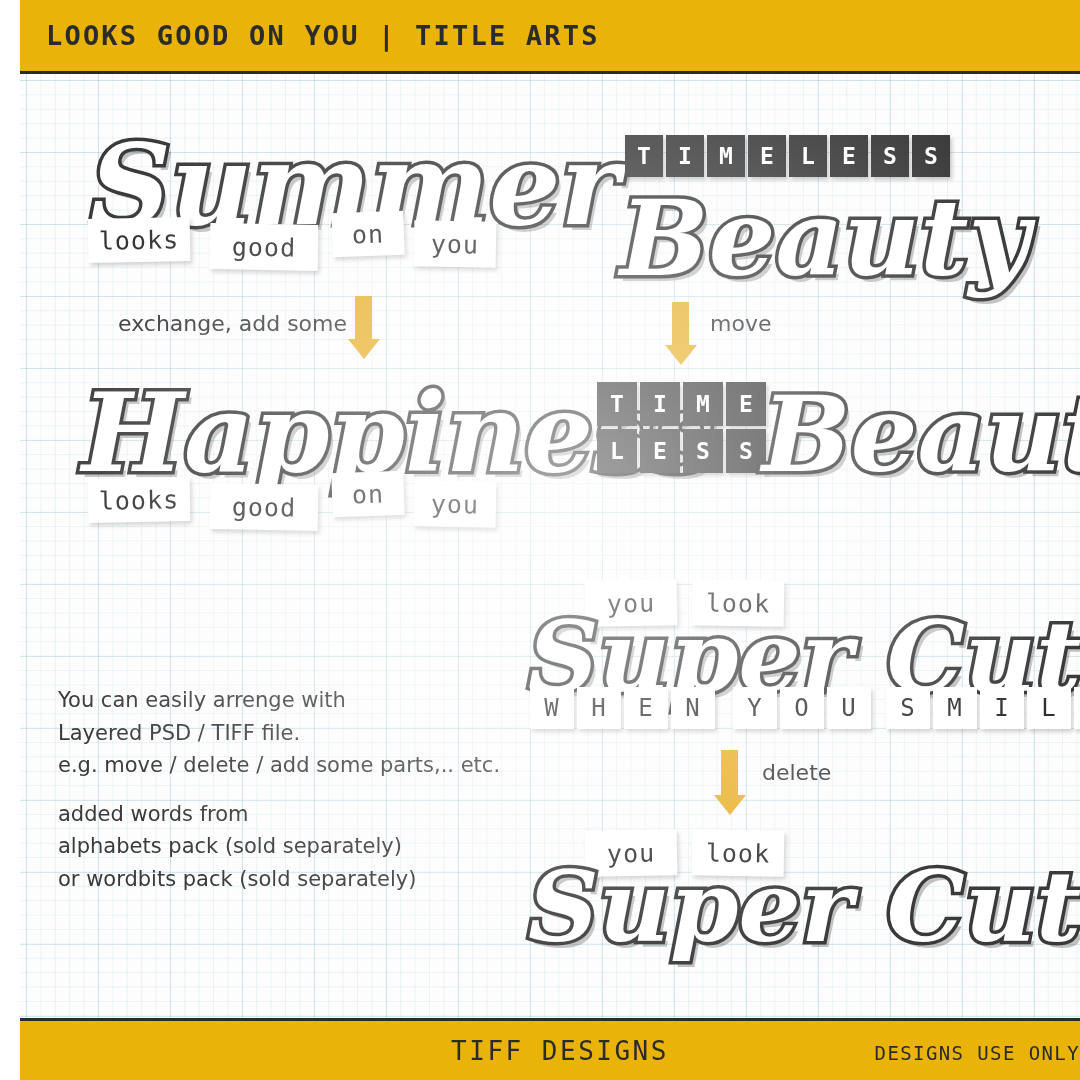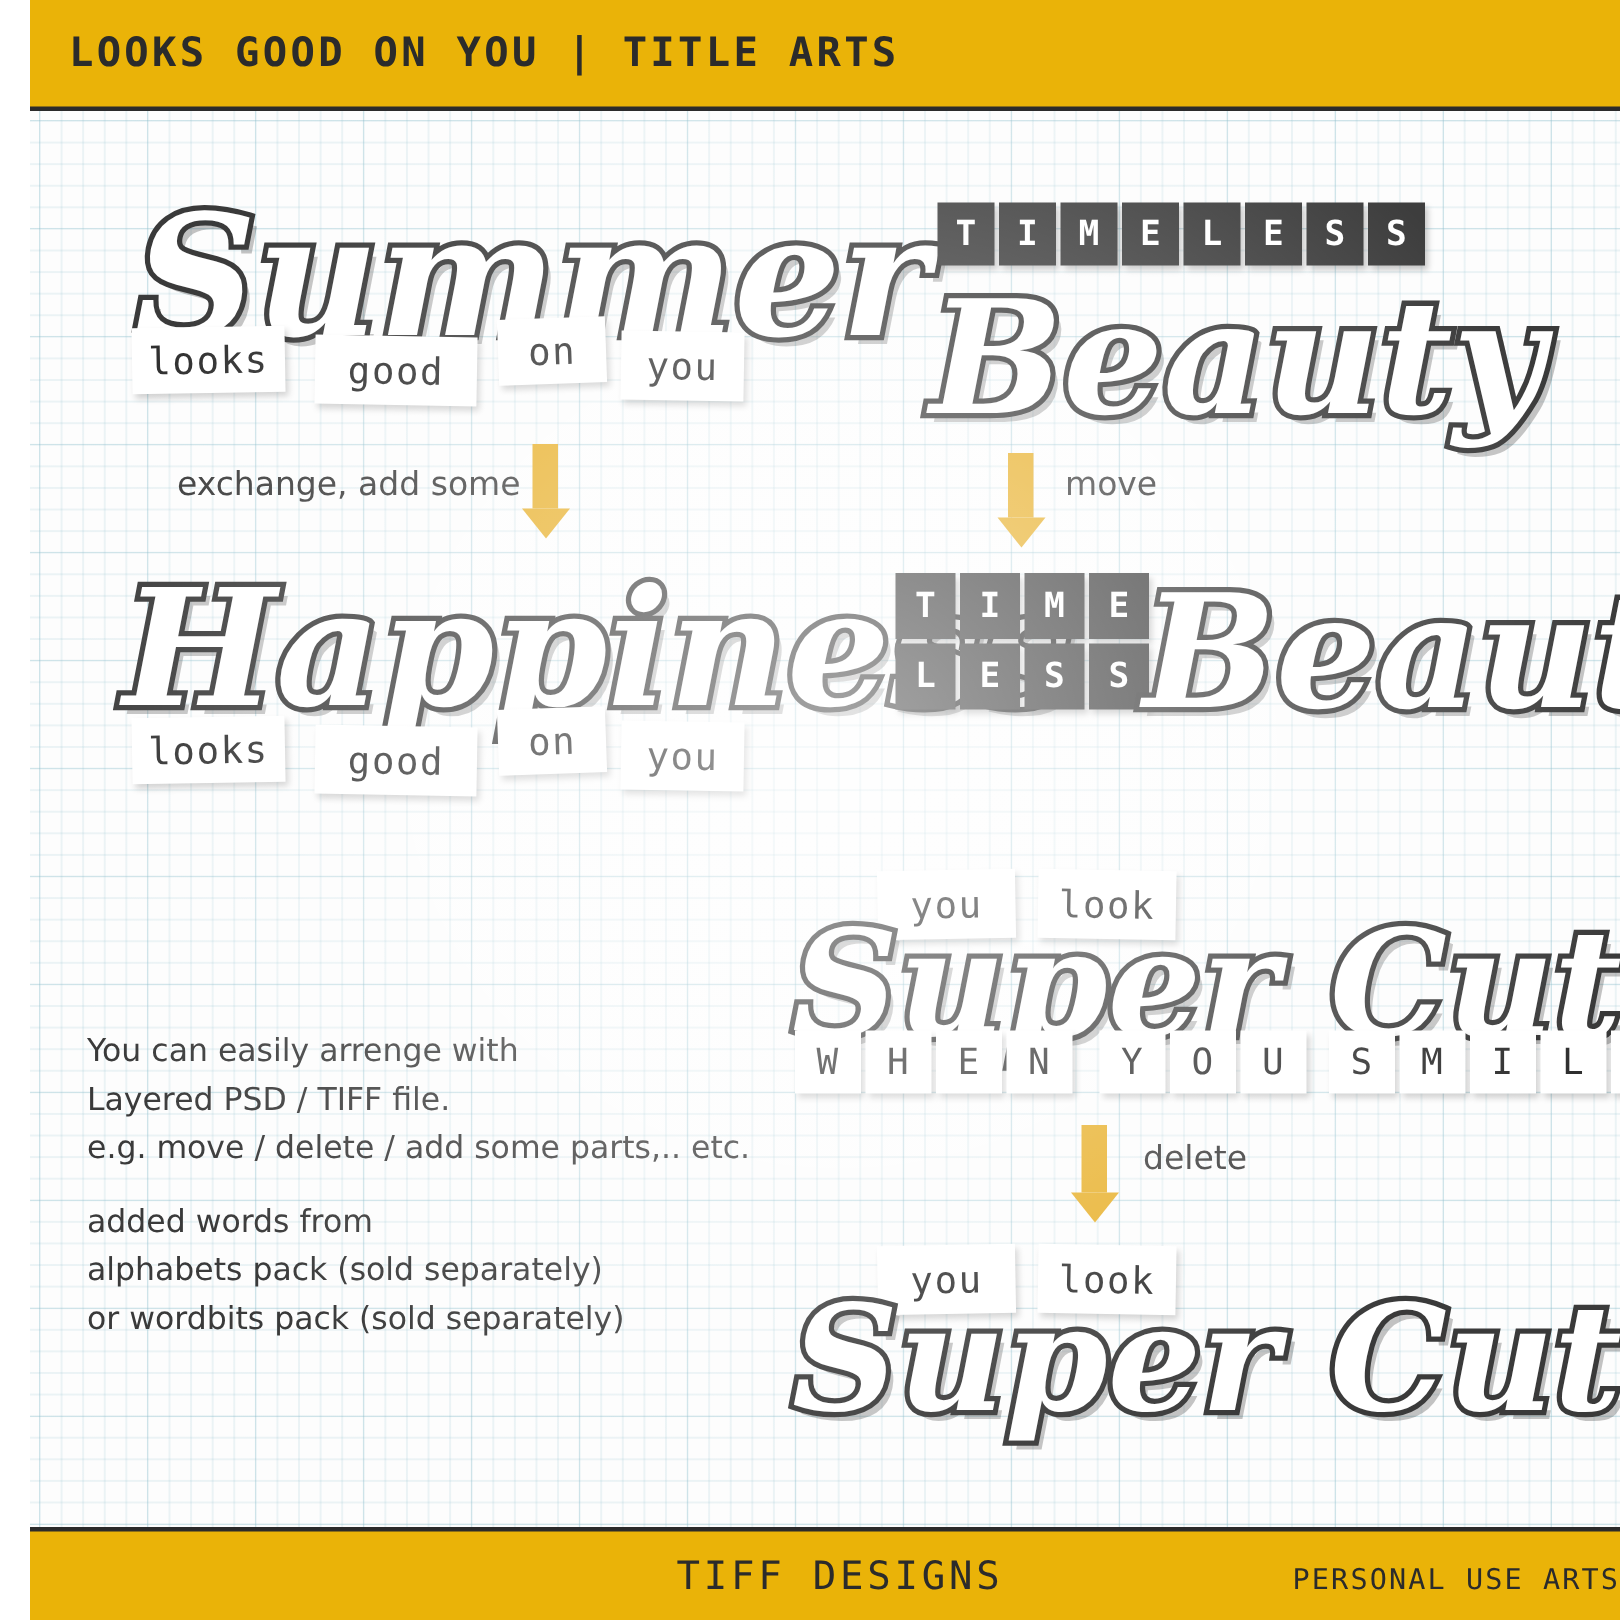--- a/index.html
+++ b/index.html
@@ -262,15 +262,15 @@
       <p>added words from</p>
       <p>alphabets pack (sold separately)</p>
       <p>or wordbits pack (sold separately)</p>
     </div>
 
   </div>
 
   <div class="footer">
     <div class="footer-brand">TIFF DESIGNS</div>
   </div>
-  <div class="footer-note">PERSONAL USE ARTS</div>
+  <div class="footer-note">DESIGNS USE ONLY</div>
 
 </div>
 
 </body></html>

